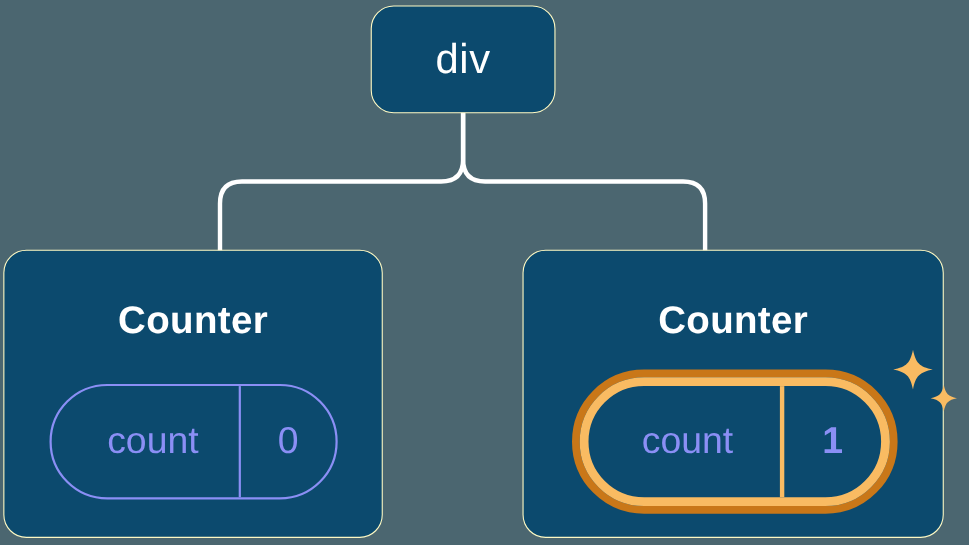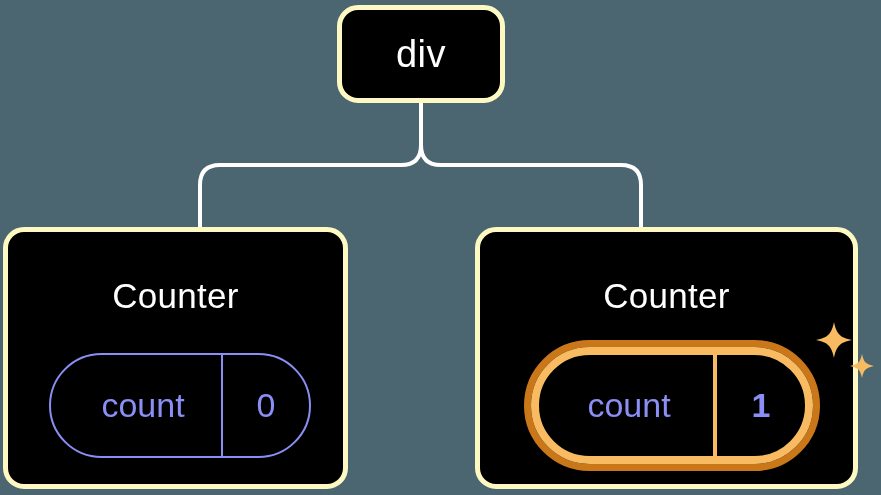--- a/index.html
+++ b/index.html
@@ -27,22 +27,22 @@
     top: 0;
     width: 881px;
     height: 495px;
     pointer-events: none;
   }
 
   
   .node {
     position: absolute;
     box-sizing: border-box;
-    background: #000000;
-    border: 5px solid #fef9c3;
+    background: #0c4a6e;
+    border: 1px solid #fef9c3;
     border-radius: 21px;
   }
 
   
   #node-div {
     left: 337px;
     top: 5px;
     width: 168px;
     height: 98px;
     display: flex;
@@ -71,21 +71,21 @@
     height: 262px;
   }
   .counter-title {
     position: absolute;
     left: 0;
     right: 0;
     top: 46px;
     text-align: center;
     color: #ffffff;
     font-size: 35px;
-    font-weight: 400;
+    font-weight: 700;
     letter-spacing: 0.3px;
     line-height: 1;
   }
 
   
   .pill-wrap {
     position: absolute;
     display: flex;
     align-items: flex-end;
   }

